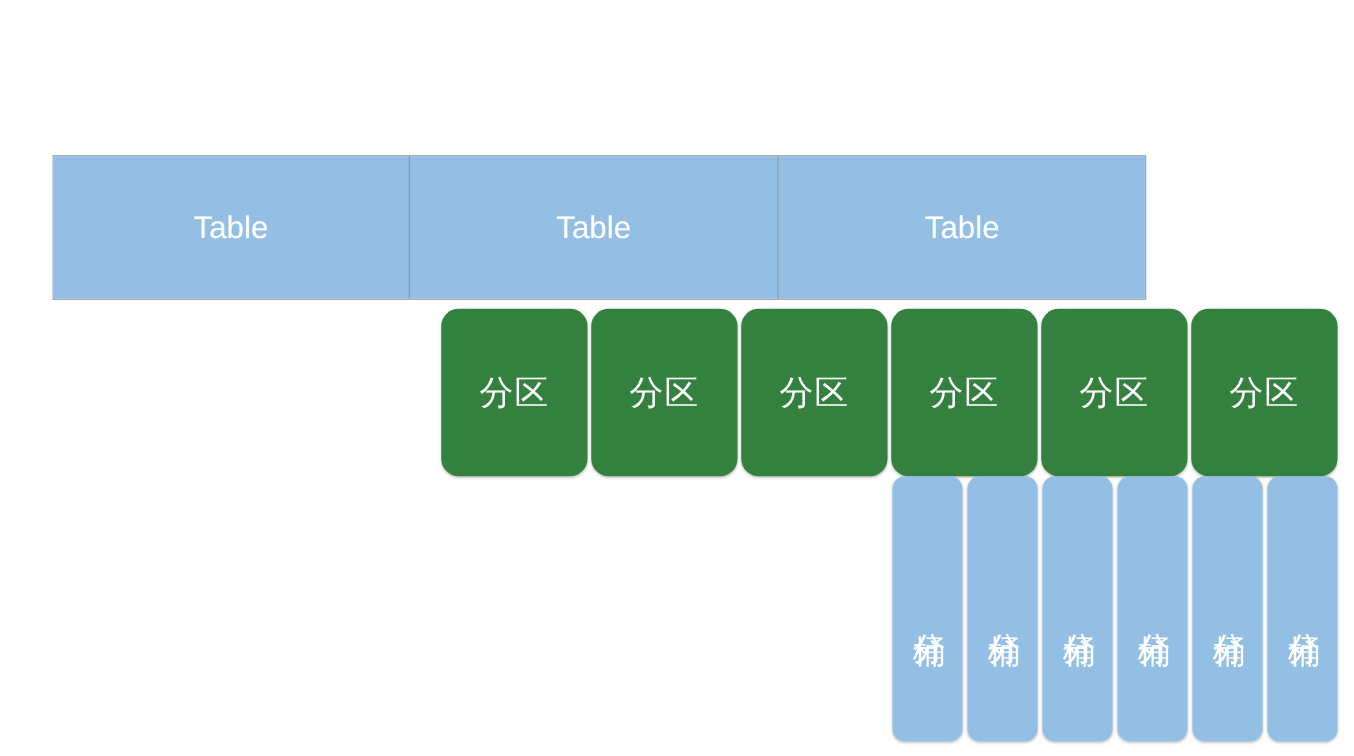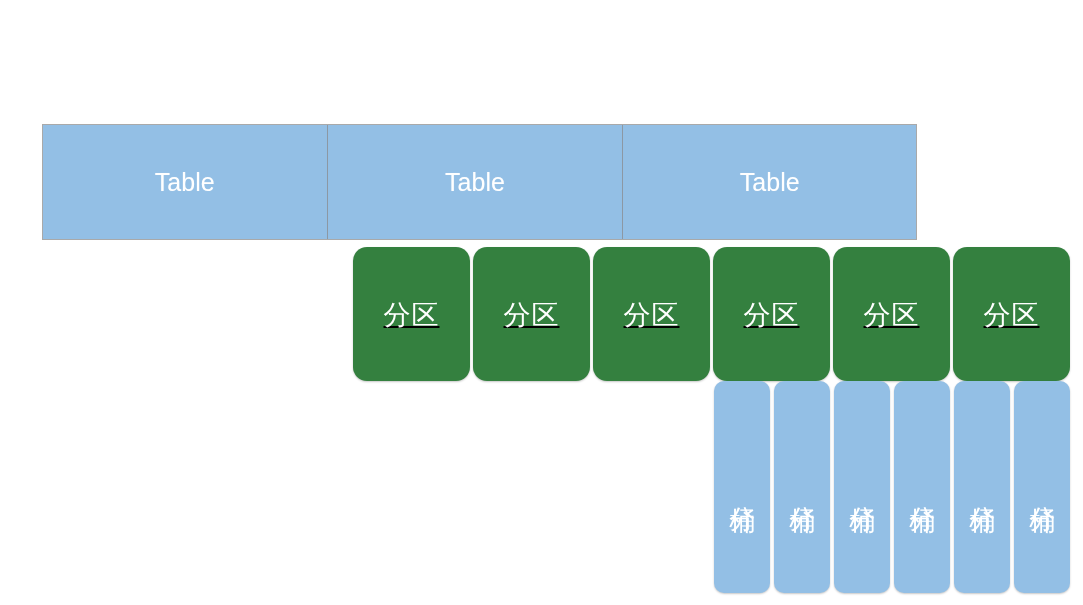--- a/index.html
+++ b/index.html
@@ -83,21 +83,20 @@
     top: 247px;
     height: 134px;
     background: #34803F;
     border-radius: 14px;
     box-sizing: border-box;
     display: flex;
     align-items: center;
     justify-content: center;
     pointer-events: auto;
     box-shadow: 0 1px 2px rgba(0,0,0,0.22);
-    text-decoration: underline;
   }
   .partition-label {
     color: #ffffff;
     font-size: 27px;
     line-height: 1;
     font-family: "DejaVu Sans", "Liberation Sans", sans-serif;
     letter-spacing: 1px;
   }
 
   

